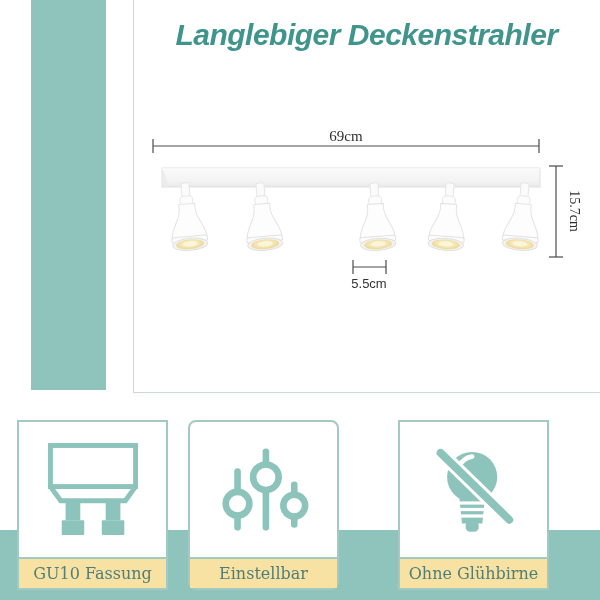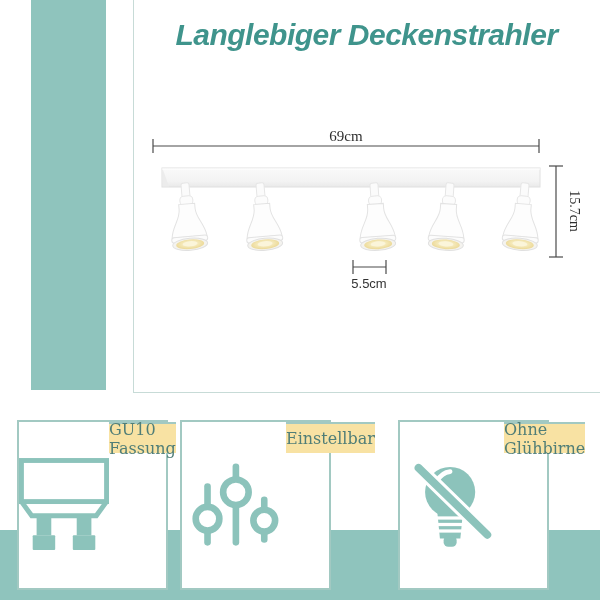--- a/index.html
+++ b/index.html
@@ -39,23 +39,23 @@
   .dim-text{font-family:"Liberation Serif",serif;font-size:15px;fill:#2e2e2e;}
   .dim-text-small{font-family:"Liberation Sans",sans-serif;font-size:13px;fill:#333;}
   .teal-band{
     position:absolute;left:0;top:530px;width:600px;height:70px;
     background:var(--accent);z-index:1;
   }
   .feature-card{
     position:absolute;top:420px;width:151px;height:170px;
     background:#fff;border:2px solid var(--card-border);
     box-sizing:border-box;z-index:2;
-    display:flex;flex-direction:row;
+    display:flex;flex-direction:column;
   }
-  .card-1{left:17px;} .card-2{left:180px;} .card-3{left:359px;margin-left:39px;}
+  .card-1{left:17px;} .card-2{left:188px;border-radius:8px;} .card-3{left:359px;margin-left:39px;}
   .icon-area{
     flex:1;display:flex;align-items:center;justify-content:center;
     color:var(--icon-teal);
   }
   .card-label{
     height:29px;background:var(--label-bg);
     border-top:2px solid var(--card-border);
     display:flex;align-items:center;justify-content:center;
     font-family:"DejaVu Serif",serif;font-size:16px;
     color:var(--label-text);

